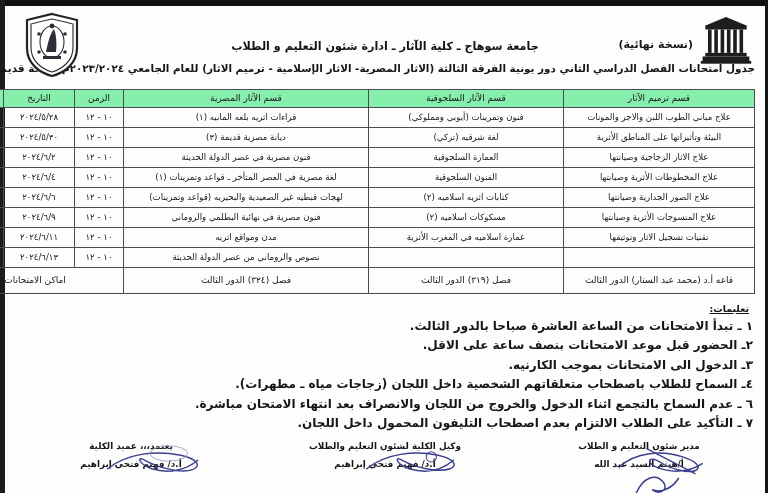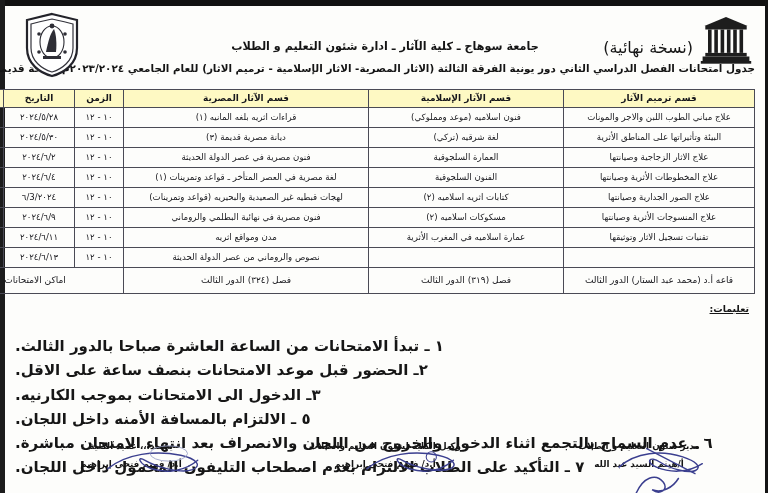--- a/index.html
+++ b/index.html
@@ -70,22 +70,22 @@
     position: absolute;
     left: 6px;
     top: 0px;
     width: 62px;
     height: 66px;
   }
   .final-copy {
     position: absolute;
     right: 62px;
     top: 26px;
-    font-size: 16px;
-    font-weight: normal;
+    font-size: 11px;
+    font-weight: bold;
     color: #161616;
     white-space: nowrap;
   }
   .head-line1 {
     text-align: center;
     font-size: 11.2px;
     font-weight: bold;
     color: #141414;
     padding-top: 28px;
     letter-spacing: -0.2px;
@@ -114,24 +114,24 @@
     vertical-align: middle;
     font-size: 8.6px;
     color: #17171c;
     height: 19px;
     padding: 0 2px;
     line-height: 1.15;
     overflow: hidden;
     white-space: nowrap;
   }
   table.sched th {
-    font-weight: bold;
+    font-weight: normal;
     font-size: 9px;
     height: 17px;
-    background: #fef9c3;
+    background: #86efac;
   }
   .c-day    { width: 52px; }
   .c-date   { width: 66px; }
   .c-time   { width: 44px; }
   .c-egy    { width: 240px; }
   .c-isl    { width: 190px; }
   .c-res    { width: 186px; }
 
   td.cell-day  { font-size: 8.8px; }
   td.cell-date { font-size: 8.8px; letter-spacing: 0.2px; }
@@ -148,35 +148,35 @@
   
   .instructions {
     margin-top: 9px;
     padding-right: 2px;
   }
   .inst-title {
     font-size: 9.4px;
     font-weight: bold;
     color: #151515;
     text-decoration: underline;
-    margin-bottom: 20px;
+    margin-bottom: 3px;
     text-align: right;
     padding-right: 4px;
   }
   .inst-list {
     list-style: none;
     margin: 0;
     padding: 0;
   }
   .inst-list li {
-    font-size: 15px;
+    font-size: 12px;
     color: #161616;
     font-weight: bold;
     line-height: 1.62;
-    text-align: left;
+    text-align: right;
     white-space: nowrap;
   }
 
   
   .signatures {
     position: absolute;
     bottom: 24px;
     right: 10px;
     left: 10px;
     display: flex;
@@ -263,31 +263,31 @@
       </svg>
 
       <div class="head-line1">جامعة سوهاج ـ كلية الآثار ـ ادارة شئون التعليم و الطلاب</div>
       <div class="head-line2">جدول امتحانات الفصل الدراسي الثاني دور يونية الفرقة الثالثة (الاثار المصرية- الاثار الإسلامية - ترميم الاثار) للعام الجامعي ٢٠٢٣/٢٠٢٤م (لائحة قديمة)</div>
     </div>
 
     <table class="sched">
       <thead>
         <tr>
           <th class="c-res">قسم ترميم الآثار</th>
-          <th class="c-isl">قسم الآثار الإسلامية</th>
+          <th class="c-isl">قسم الآثار السلجوقية</th>
           <th class="c-egy">قسم الآثار المصرية</th>
           <th class="c-time">الزمن</th>
           <th class="c-date">التاريخ</th>
           <th class="c-day">اليوم</th>
         </tr>
       </thead>
       <tbody>
           <tr>
             <td class="c-res cell-sub">علاج مباني الطوب اللبن والاجر والمونات</td>
-            <td class="c-isl cell-sub">فنون اسلاميه (موعد ومملوكي)</td>
+            <td class="c-isl cell-sub">فنون وتمرينات (أيوبي ومملوكي)</td>
             <td class="c-egy cell-sub">قراءات اثريه بلغه المانيه (١)</td>
             <td class="c-time cell-time">١٠ - ١٢</td>
             <td class="c-date cell-date">٢٠٢٤/٥/٢٨</td>
             <td class="c-day cell-day">الثلاثاء</td>
           </tr>
           <tr>
             <td class="c-res cell-sub">البيئة وتأثيراتها على المناطق الأثرية</td>
             <td class="c-isl cell-sub">لغة شرقيه (تركي)</td>
             <td class="c-egy cell-sub">ديانة مصرية قديمة (٣)</td>
             <td class="c-time cell-time">١٠ - ١٢</td>
@@ -308,21 +308,21 @@
             <td class="c-egy cell-sub">لغة مصرية في العصر المتأخر ـ قواعد وتمرينات (١)</td>
             <td class="c-time cell-time">١٠ - ١٢</td>
             <td class="c-date cell-date">٢٠٢٤/٦/٤</td>
             <td class="c-day cell-day">الثلاثاء</td>
           </tr>
           <tr>
             <td class="c-res cell-sub">علاج الصور الجدارية وصيانتها</td>
             <td class="c-isl cell-sub">كتابات اثريه اسلاميه (٢)</td>
             <td class="c-egy cell-sub">لهجات قبطيه غير الصعيدية والبحيريه (قواعد وتمرينات)</td>
             <td class="c-time cell-time">١٠ - ١٢</td>
-            <td class="c-date cell-date">٢٠٢٤/3/٦</td>
+            <td class="c-date cell-date">٢٠٢٤/٦/٦</td>
             <td class="c-day cell-day">الخميس</td>
           </tr>
           <tr>
             <td class="c-res cell-sub">علاج المنسوجات الأثرية وصيانتها</td>
             <td class="c-isl cell-sub">مسكوكات اسلاميه (٢)</td>
             <td class="c-egy cell-sub">فنون مصرية في نهائية البطلمي والروماني</td>
             <td class="c-time cell-time">١٠ - ١٢</td>
             <td class="c-date cell-date">٢٠٢٤/٦/٩</td>
             <td class="c-day cell-day">الاحد</td>
           </tr>
@@ -352,21 +352,21 @@
         </tr>
       </tfoot>
     </table>
 
     <div class="instructions">
       <div class="inst-title">تعليمات:</div>
       <ul class="inst-list">
           <li>١ ـ تبدأ الامتحانات من الساعة العاشرة صباحا بالدور الثالث.</li>
           <li>٢ـ الحضور قبل موعد الامتحانات بنصف ساعة على الاقل.</li>
           <li>٣ـ الدخول الى الامتحانات بموجب الكارنيه.</li>
-          <li>٥ ـ الالتزام بالمسافة الأمنه داخل اللجان.</li>
+          <li>٤ـ السماح للطلاب باصطحاب متعلقاتهم الشخصية داخل اللجان (زجاجات مياه ـ مطهرات).</li>
           <li>٦ ـ عدم السماح بالتجمع اثناء الدخول والخروج من اللجان والانصراف بعد انتهاء الامتحان مباشرة.</li>
           <li>٧ ـ التأكيد على الطلاب الالتزام بعدم اصطحاب التليفون المحمول داخل اللجان.</li>
         </ul>
     </div>
 
     <div class="signatures">
         <div class="sig-block">
           <div class="sig-role">مدير شئون التعليم و الطلاب</div>
           <svg class="sig-ink" viewBox="0 0 220 40">
             <path d="M60 26 C80 8 110 6 135 14 C150 19 158 26 150 30 C142 34 120 28 108 20 C96 12 90 20 104 26 C118 32 140 34 158 22" fill="none" stroke="#3b3f8f" stroke-width="1.7" stroke-linecap="round"></path>

